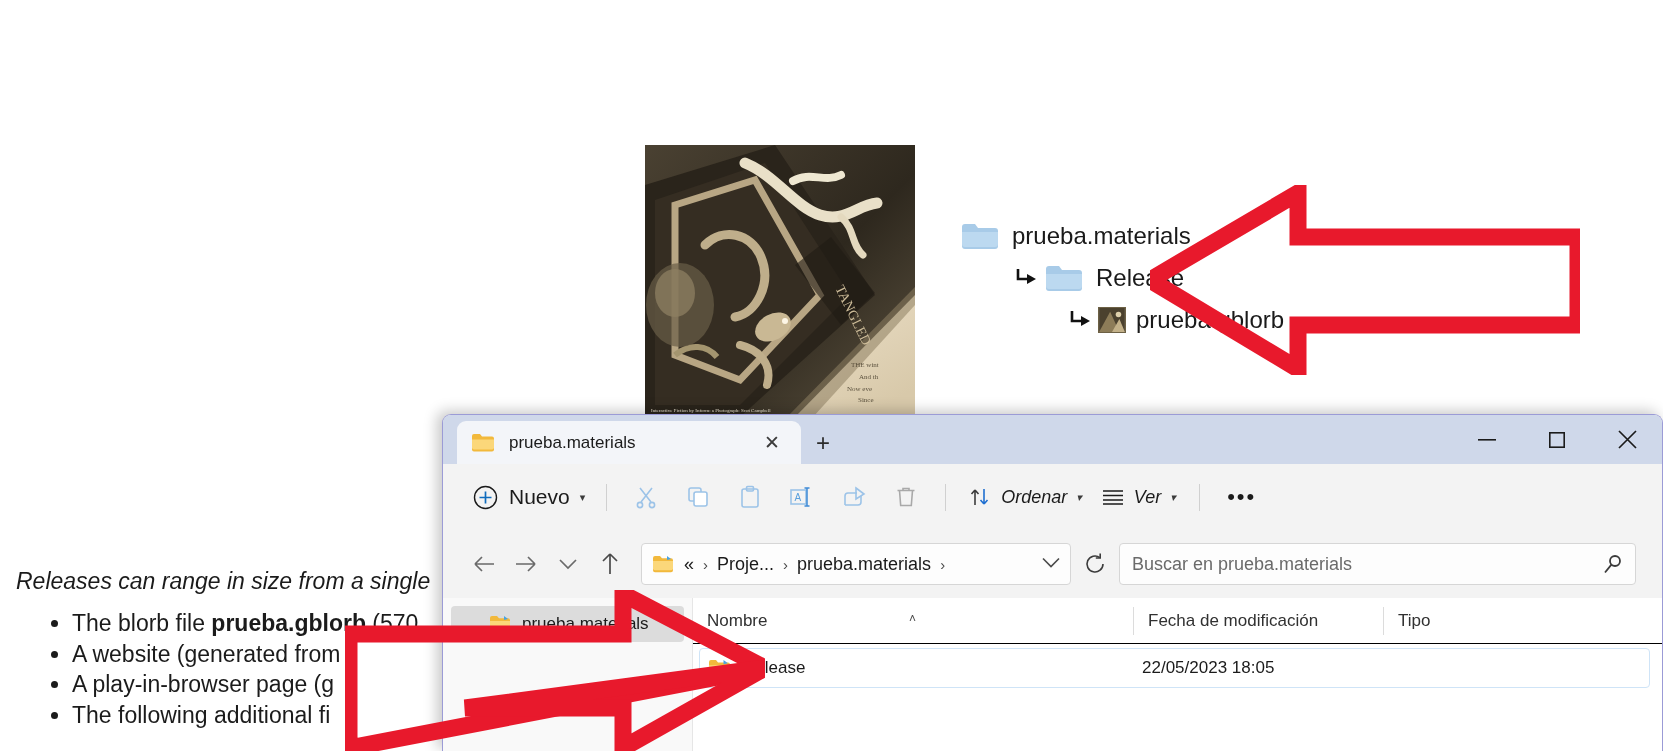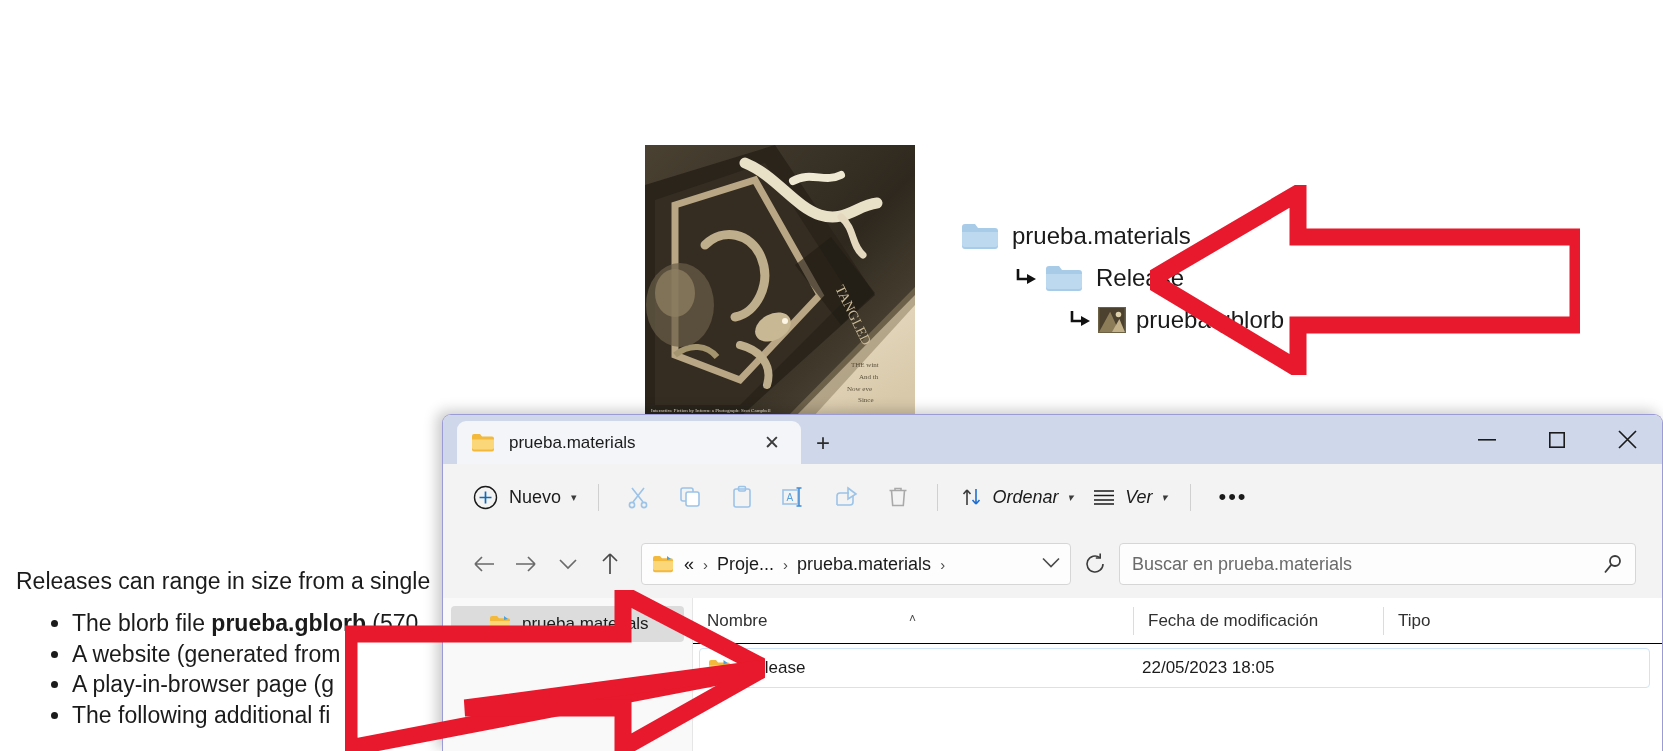--- a/index.html
+++ b/index.html
@@ -96,21 +96,21 @@
   .body-text {
     position: absolute;
     left: 16px;
     font-size: 23px;
     color: #1b1b1b;
     white-space: nowrap;
     line-height: 1.35;
   }
   #para1 { top: 472px; }
   #para1b { top: 504px; }
-  #para2 { top: 566px; }
+  #para2 { top: 566px; font-style: italic; }
   .bullets {
     position: absolute;
     left: 42px; top: 608px;
     margin: 0; padding: 0 0 0 30px;
     font-size: 23px;
     color: #1b1b1b;
     list-style: disc;
   }
   .bullets li { white-space: nowrap; line-height: 1.33; }
   .right-clip {
@@ -184,21 +184,21 @@
     box-sizing: border-box;
   }
   .cmd-new {
     display: flex; align-items: center;
     height: 42px; padding: 0 8px;
     color: #1b1b1b;
   }
   .cmd-new .plus-circle {
     width: 25px; height: 25px; margin-right: 11px;
   }
-  .cmd-new .lbl { font-size: 18px; }
+  .cmd-new .lbl { font-size: 21px; }
   .cmd-new .caret { margin-left: 10px; font-size: 11px; color:#3b3b3b; }
   .vdiv { width: 1px; height: 27px; background: #d0d0d0; margin: 0 13px; }
   .icon-btn {
     width: 52px; height: 44px;
     display: flex; align-items: center; justify-content: center;
   }
   .cmd-text-btn {
     display: flex; align-items: center;
     height: 42px; padding: 0 10px;
     color: #1b1b1b; font-size: 18px; font-style: italic;

